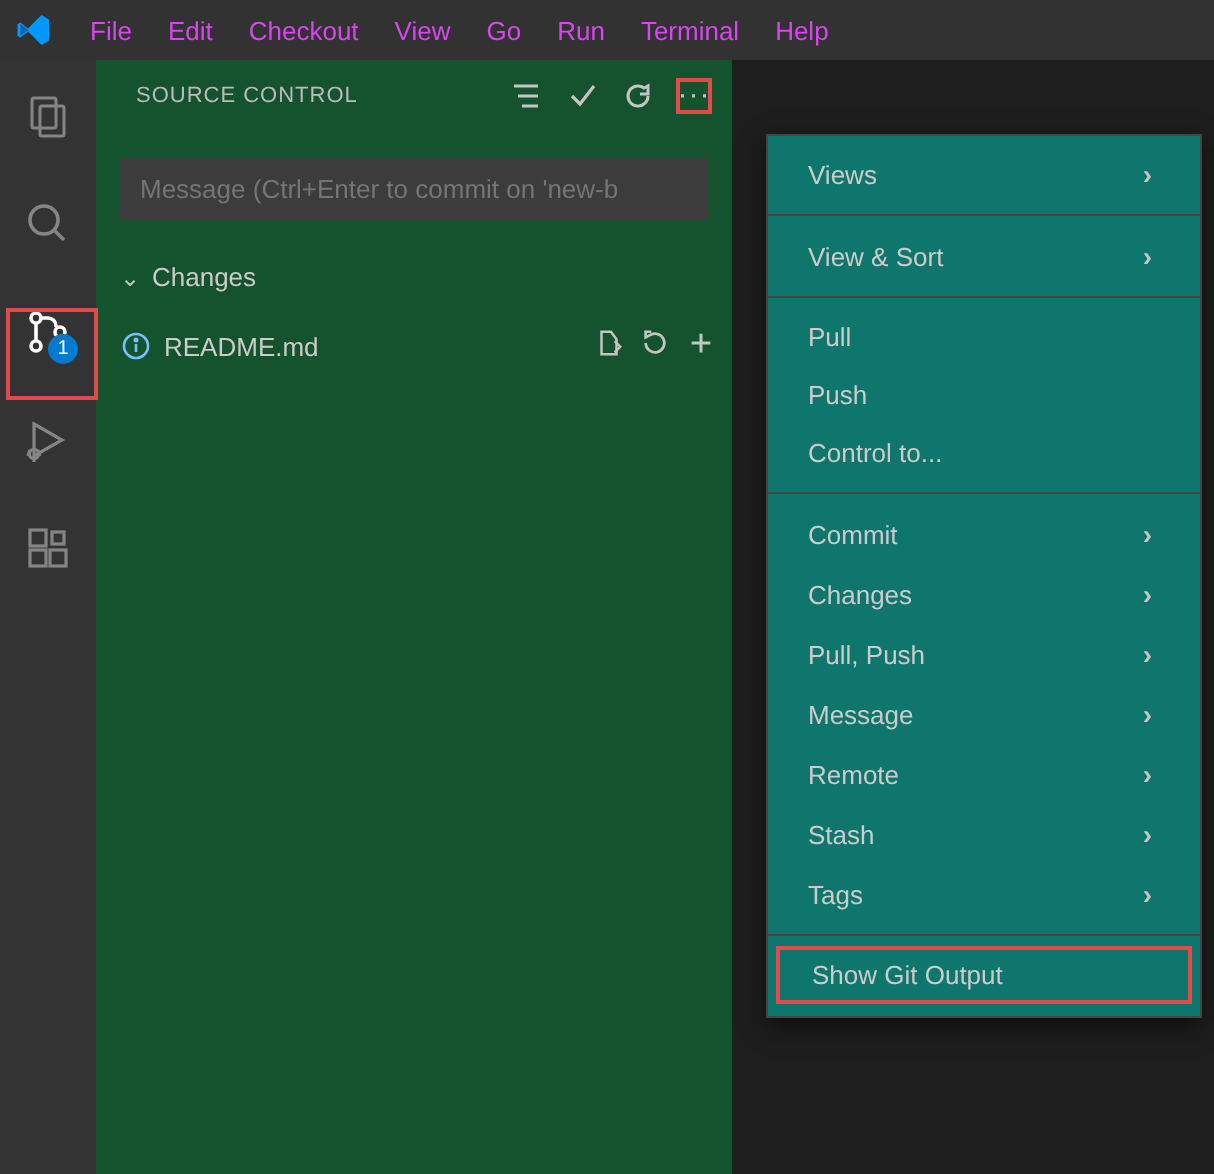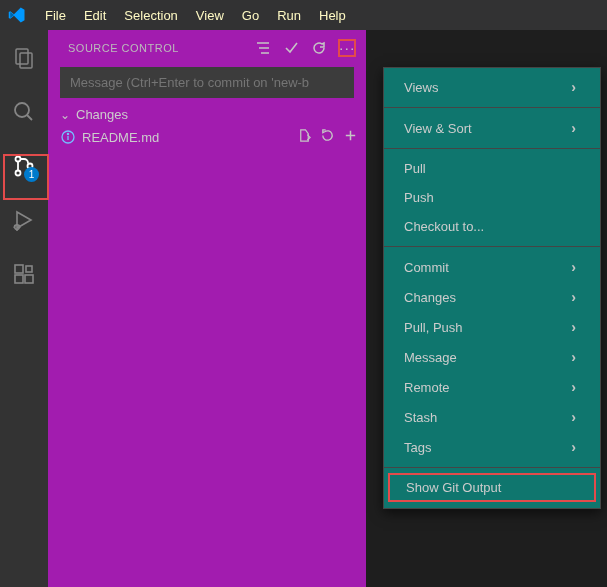--- a/index.html
+++ b/index.html
@@ -1,32 +1,32 @@
 <!DOCTYPE html>
 <html><head>
 <meta charset="utf-8">
 <style>
   * { margin: 0; padding: 0; box-sizing: border-box; font-family: -apple-system, "Segoe UI", sans-serif; }
   body { width: 607px; height: 587px; background: #1e1e1e; color: #cccccc; overflow: hidden; position: relative; font-size: 13px; }
 
   .titlebar { height: 30px; background: #323233; display: flex; align-items: center; padding-left: 8px; }
   .titlebar .logo { width: 18px; height: 18px; margin-right: 10px; }
   .menubar { display: flex; gap: 0; }
-  .menu-item { padding: 4px 9px; color: #fef9c3; cursor: pointer; }
+  .menu-item { padding: 4px 9px; color: #d946ef; cursor: pointer; }
 
   .main { display: flex; height: calc(100% - 30px); }
 
   .activitybar { width: 48px; background: #333333; display: flex; flex-direction: column; align-items: center; padding-top: 8px; gap: 14px; position: relative; }
   .activity-icon { width: 48px; height: 40px; display: flex; align-items: center; justify-content: center; color: #858585; cursor: pointer; position: relative; }
   .activity-icon svg { width: 24px; height: 24px; }
   .activity-icon.active { color: #ffffff; }
   .badge { position: absolute; bottom: 4px; right: 9px; background: #007acc; color: #fff; font-size: 10px; width: 15px; height: 15px; border-radius: 50%; display: flex; align-items: center; justify-content: center; }
   .scm-highlight { position: absolute; top: 124px; left: 3px; width: 46px; height: 46px; border: 2px solid #e34b4b; pointer-events: none; }
 
-  .sidebar { flex: 0 0 318px; background: #a21caf; display: flex; flex-direction: column; }
+  .sidebar { flex: 0 0 318px; background: #14532d; display: flex; flex-direction: column; gap: 12px; }
   .panel-header { height: 35px; display: flex; align-items: center; padding: 0 10px 0 20px; font-size: 11px; letter-spacing: 0.5px; color: #bbbbbb; text-transform: uppercase; gap: 6px; position: relative; }
   .panel-header .title { flex: 1; }
   .panel-actions { display: flex; gap: 10px; align-items: center; color: #c5c5c5; }
   .panel-actions .act { width: 18px; height: 18px; display: flex; align-items: center; justify-content: center; cursor: pointer; font-size: 15px; }
   .more-highlight { border: 2px solid #e34b4b; padding: 2px 3px; }
 
   .message-input { margin: 2px 12px 6px 12px; background: #3c3c3c; color: #8a8a8a; padding: 8px 10px; border: none; outline: none; font-size: 13px; }
 
   .tree-row { display: flex; align-items: center; padding: 3px 8px 3px 12px; cursor: pointer; gap: 6px; }
   .tree-row .chev { font-size: 12px; color: #c5c5c5; width: 10px; }
@@ -48,24 +48,25 @@
 <body>
 
 <div class="titlebar">
   <svg class="logo" viewBox="0 0 24 24">
       <path fill="#0098ff" d="M17 2l5 3v14l-5 3-9-9-5 4-2-1V8l2-1 5 4 9-9z"></path>
       <path fill="#0065a9" d="M3 8l5 4-5 4V8z"></path>
     </svg>
   <div class="menubar">
     <div class="menu-item">File</div>
     <div class="menu-item">Edit</div>
-    <div class="menu-item">Selection</div>
+    <div class="menu-item">Checkout</div>
     <div class="menu-item">View</div>
     <div class="menu-item">Go</div>
     <div class="menu-item">Run</div>
+    <div class="menu-item">Terminal</div>
     <div class="menu-item">Help</div>
   </div>
 </div>
 
 <div class="main">
   <div class="activitybar">
     <div class="activity-icon">
       <svg viewBox="0 0 24 24" fill="none" stroke="currentColor" stroke-width="1.5">
           <rect x="4" y="3" width="12" height="15" rx="1"></rect>
           <rect x="8" y="7" width="12" height="15" rx="1"></rect>
@@ -169,21 +170,21 @@
       <span class="chev">›</span>
     </div>
   <div class="ctx-sep"></div>
   <div class="ctx-item">
       <span>Pull</span>
     </div>
   <div class="ctx-item">
       <span>Push</span>
     </div>
   <div class="ctx-item">
-      <span>Checkout to...</span>
+      <span>Control to...</span>
     </div>
   <div class="ctx-sep"></div>
   <div class="ctx-item">
       <span>Commit</span>
       <span class="chev">›</span>
     </div>
   <div class="ctx-item">
       <span>Changes</span>
       <span class="chev">›</span>
     </div>

